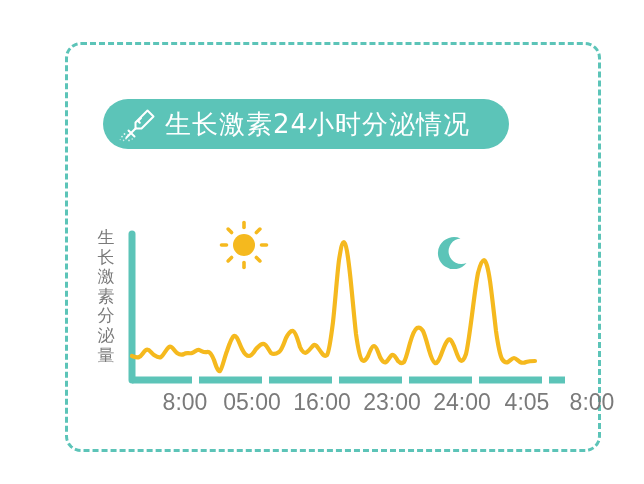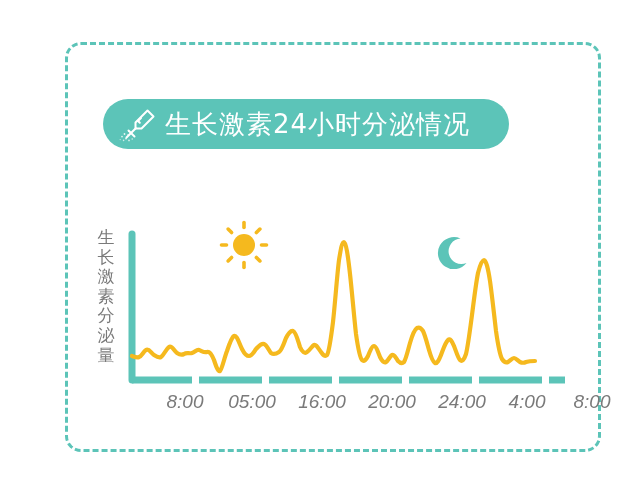--- a/index.html
+++ b/index.html
@@ -105,27 +105,26 @@
   .x-tick-labels {
     position: absolute;
     left: 53px;
     top: 390px;
     width: 536px;
     height: 26px;
   }
   .x-tick {
     position: absolute;
     top: 0;
-    font-size: 19px;
+    font-size: 23px;
     color: #7A7A7A;
     line-height: 24px;
     white-space: nowrap;
     transform: translateX(-50%);
     font-family: "Liberation Sans", sans-serif;
-    font-style: italic;
   }
 </style>
 </head>
 <body>
 
 <div id="infographic-root">
 
   <div class="dashed-frame"></div>
 
   <div class="title-banner">
@@ -249,19 +248,19 @@
                C 451,158 453,161 455,162
                C 457,163 459,163 461,162
                C 464,161 467,161 470,161"></path>
     </svg>
   </div>
 
   <div class="x-tick-labels">
     <span class="x-tick" style="left:120px;">8:00</span>
     <span class="x-tick" style="left:187px;">05:00</span>
     <span class="x-tick" style="left:257px;text-align:right;">16:00</span>
-    <span class="x-tick" style="left:327px;">20:00</span>
+    <span class="x-tick" style="left:327px;">23:00</span>
     <span class="x-tick" style="left:397px;">24:00</span>
-    <span class="x-tick" style="left:462px;">4:00</span>
+    <span class="x-tick" style="left:462px;">4:05</span>
     <span class="x-tick" style="left:527px;">8:00</span>
   </div>
 
 </div>
 
 </body></html>

